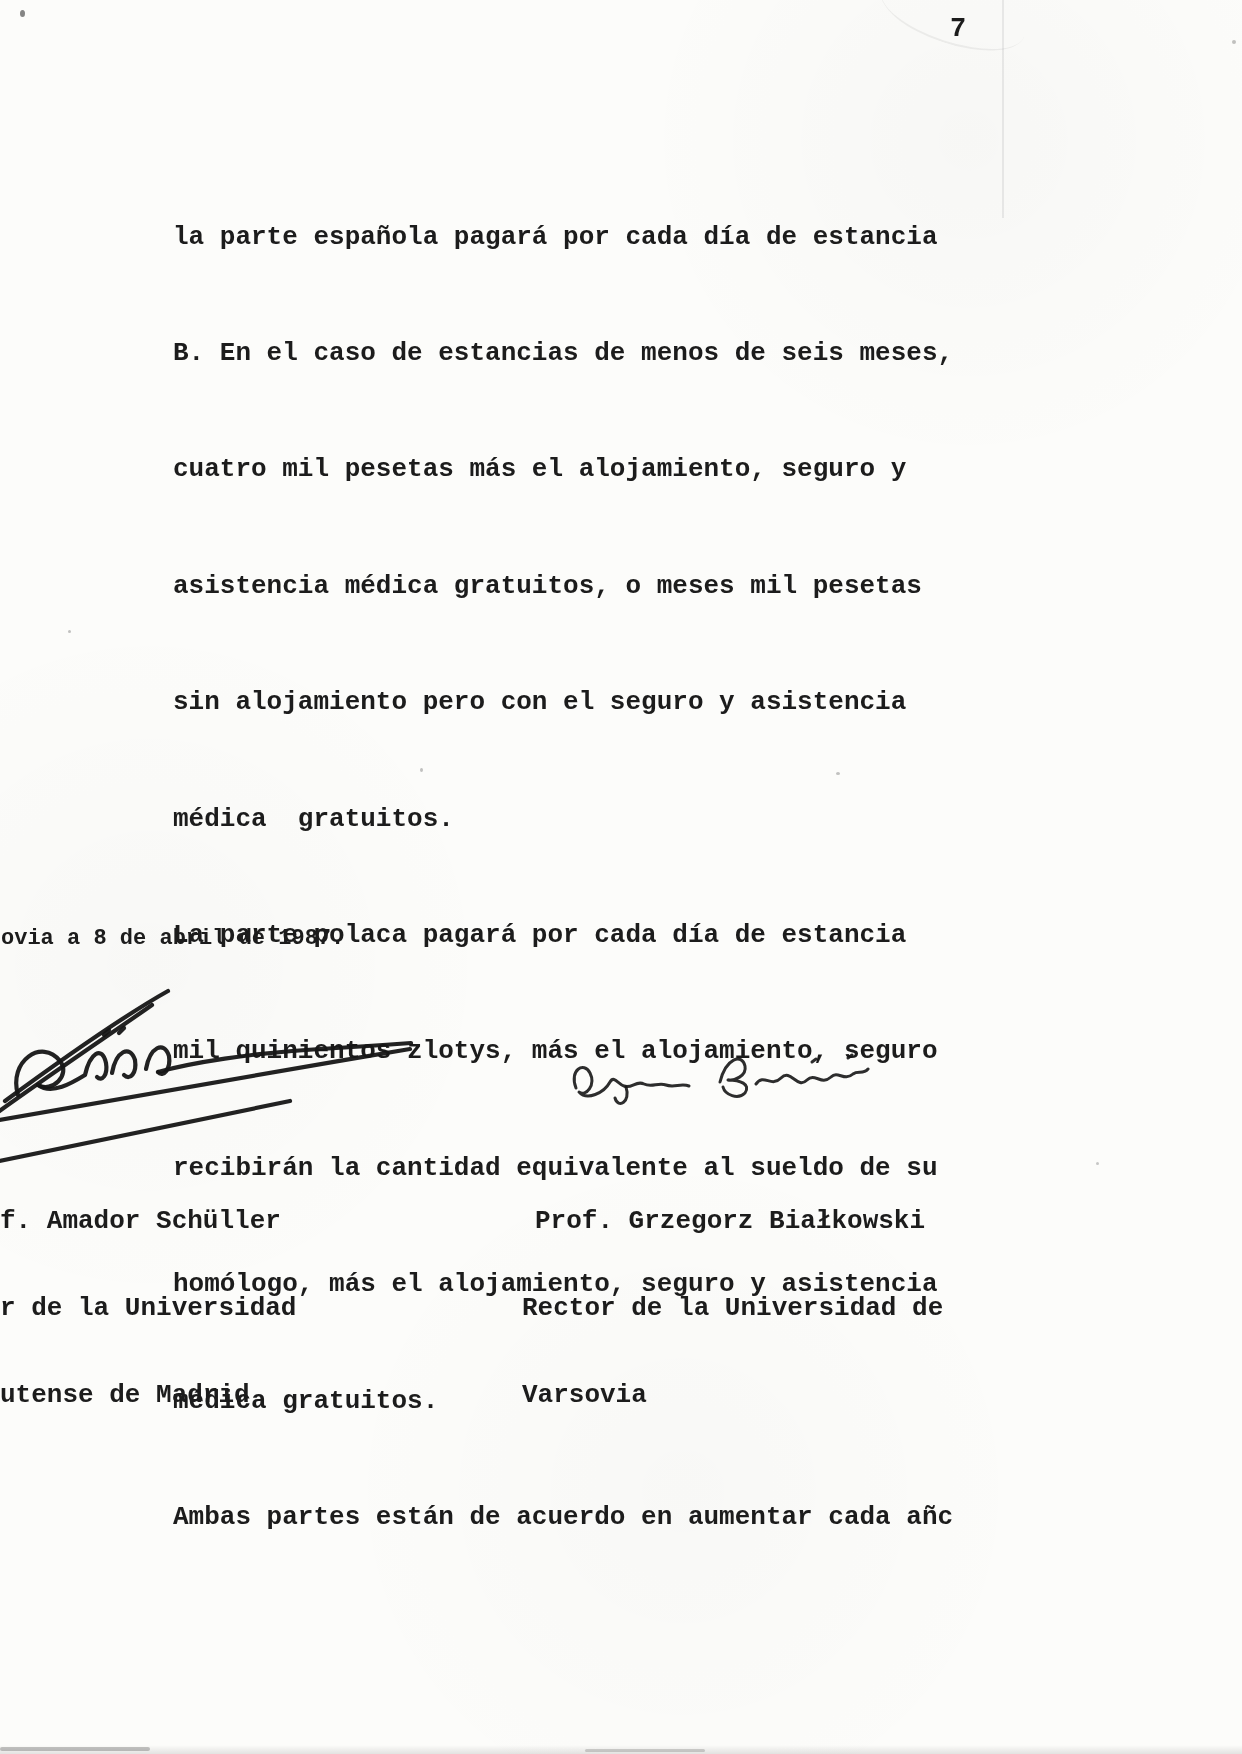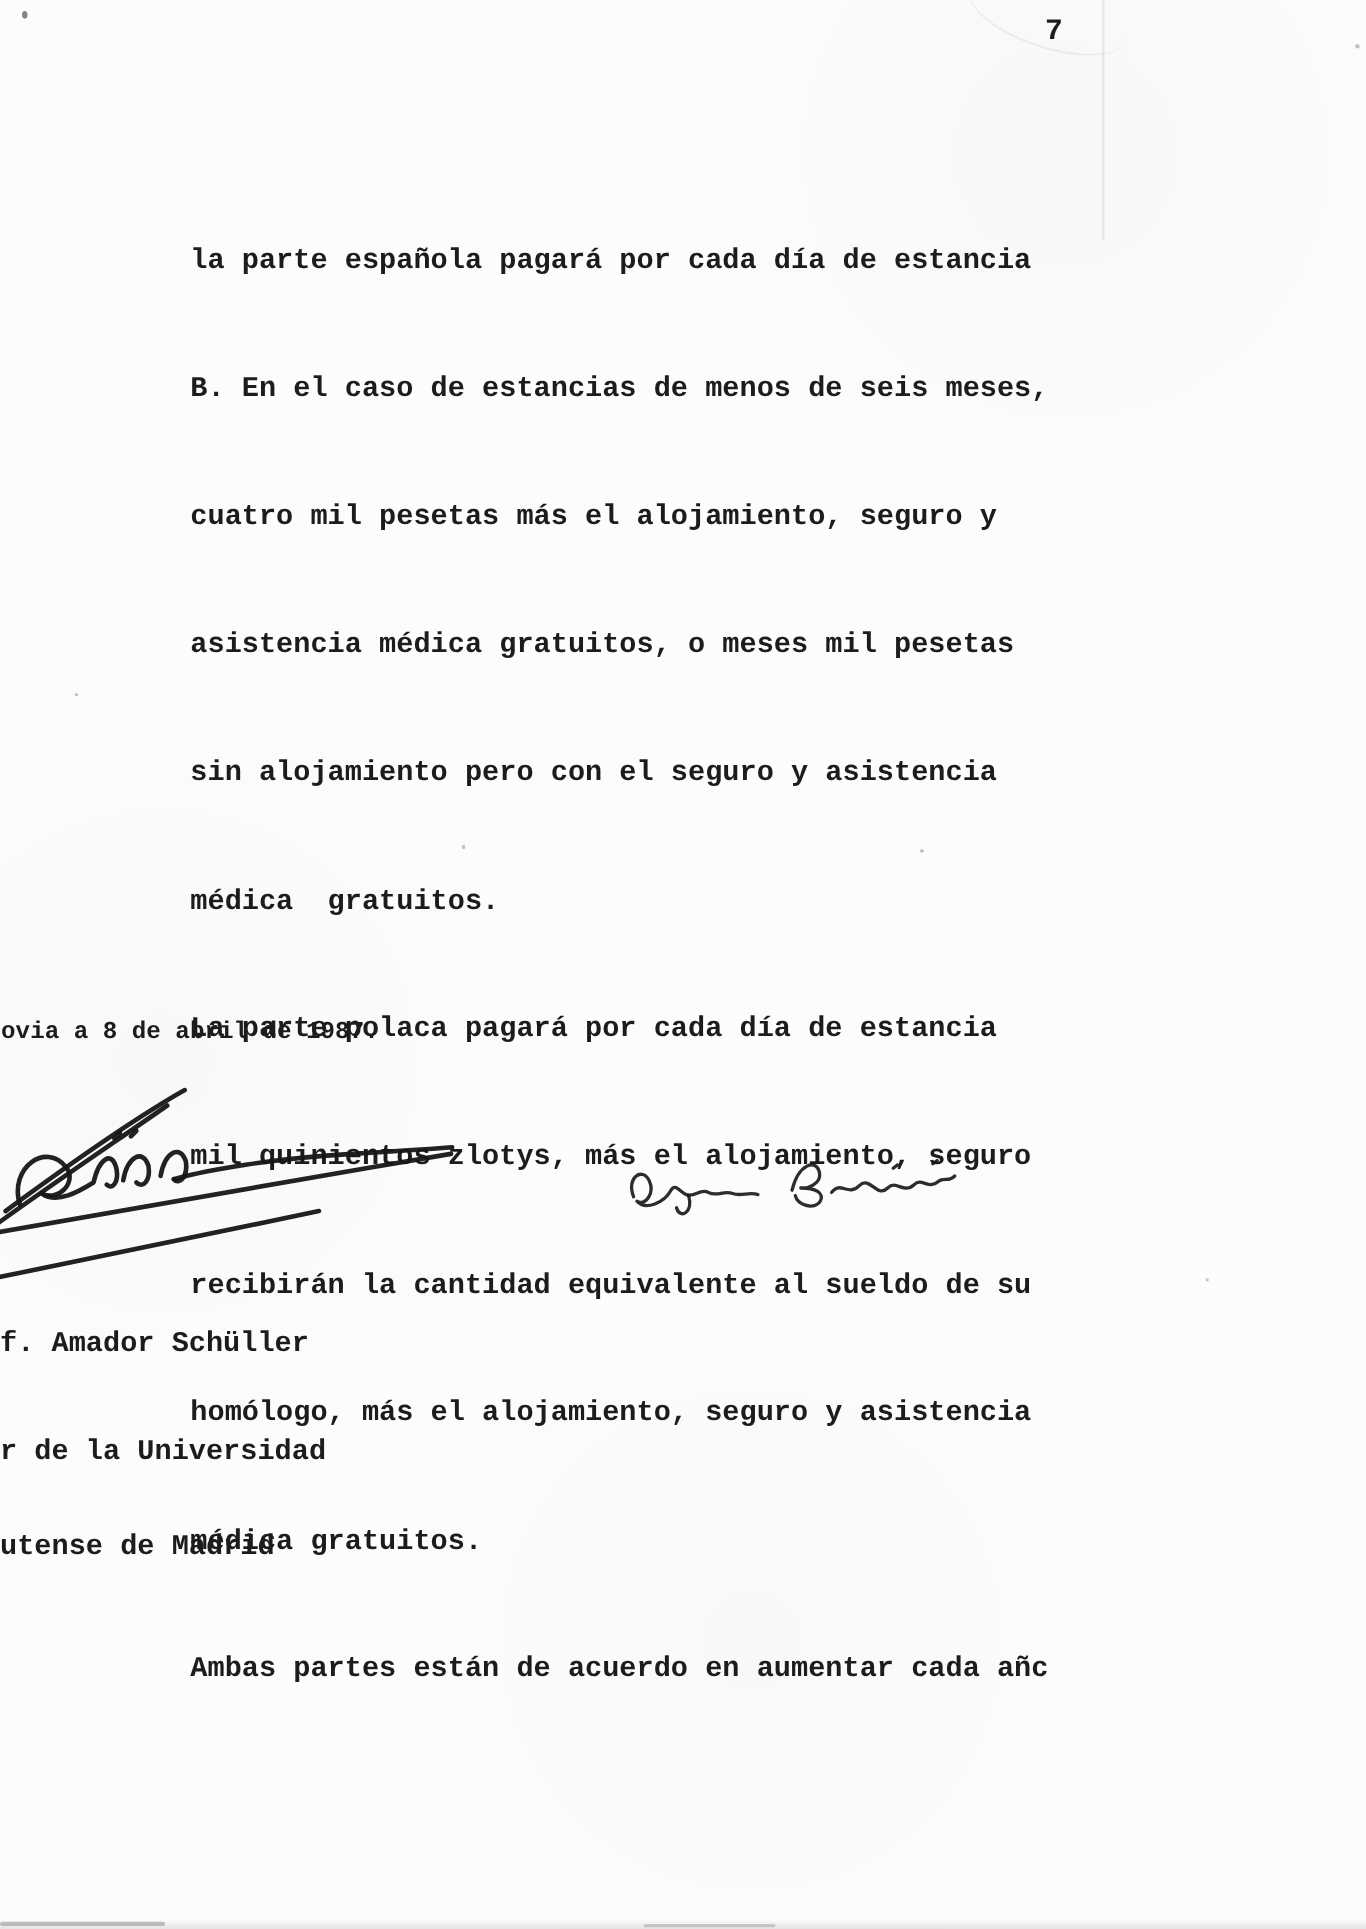--- a/index.html
+++ b/index.html
@@ -19,21 +19,21 @@
       radial-gradient(circle at 78% 8%, rgba(0,0,0,0.02), transparent 18%),
       radial-gradient(circle at 12% 55%, rgba(0,0,0,0.015), transparent 25%),
       radial-gradient(circle at 55% 85%, rgba(0,0,0,0.015), transparent 22%);
   }
   .page-number{position:absolute;left:950px;top:14px;font-size:27px;}
   .body-text{position:absolute;left:173px;top:140px;font-size:26px;line-height:38.8px;white-space:pre;}
   .date-line{position:absolute;left:1px;top:926px;font-size:22px;white-space:pre;}
   .name-block{position:absolute;font-size:26px;line-height:29px;white-space:pre;}
   .name-block.left{left:0;top:1149px;}
   .name-block.right{left:522px;top:1149px;}
-  .name-block .nline1{margin-bottom:11px;}
+  .name-block .nline1{}
   .name-block.right .nline1{padding-left:13px;}
   .sig{position:absolute;}
   .sig path{fill:none;stroke:#161616;stroke-linecap:round;stroke-linejoin:round;}
   .sig-left{left:-10px;top:983px;}
   .sig-left path{stroke-width:4.2px;opacity:.95;}
   .sig-right{left:560px;top:1040px;}
   .sig-right path{stroke-width:3px;opacity:.9;}
   .crease-v{position:absolute;left:1002px;top:0;width:2px;height:218px;background:rgba(110,110,110,0.12);}
   .crease-d{position:absolute;left:878px;top:-18px;width:150px;height:60px;border:0;border-bottom:2px solid rgba(120,120,120,0.10);border-radius:50%;transform:rotate(18deg);}
   .speck{position:absolute;border-radius:50%;background:rgba(35,35,35,0.55);}
@@ -92,20 +92,25 @@
     <path d="M252,22 L256,19"></path>
     <path d="M288,18 L292,15"></path>
   </svg>
 
   <div class="name-block left">
     <div class="nline1">f. Amador Schüller</div>
     <div>r de la Universidad</div>
     <div>utense de Madrid</div>
   </div>
 
+  <div class="name-block right">
+    <div class="nline1">Prof. Grzegorz Białkowski</div>
+    <div>Rector de la Universidad de</div>
+    <div>Varsovia</div>
+  </div>
 
   <div class="speck" style="left:20px;top:10px;width:5px;height:7px;"></div>
   <div class="speck" style="left:1232px;top:40px;width:4px;height:4px;opacity:.5;"></div>
   <div class="speck" style="left:68px;top:630px;width:3px;height:3px;opacity:.5;"></div>
   <div class="speck" style="left:1096px;top:1162px;width:3px;height:3px;opacity:.45;"></div>
   <div class="speck" style="left:836px;top:772px;width:4px;height:3px;opacity:.5;"></div>
   <div class="speck" style="left:420px;top:768px;width:3px;height:4px;opacity:.5;"></div>
   <div class="edge-bottom"></div>
   <div class="edge-dash" style="left:0;top:1747px;width:150px;height:4px;opacity:.55;"></div>
   <div class="edge-dash" style="left:585px;top:1749px;width:120px;height:3px;opacity:.4;"></div>

